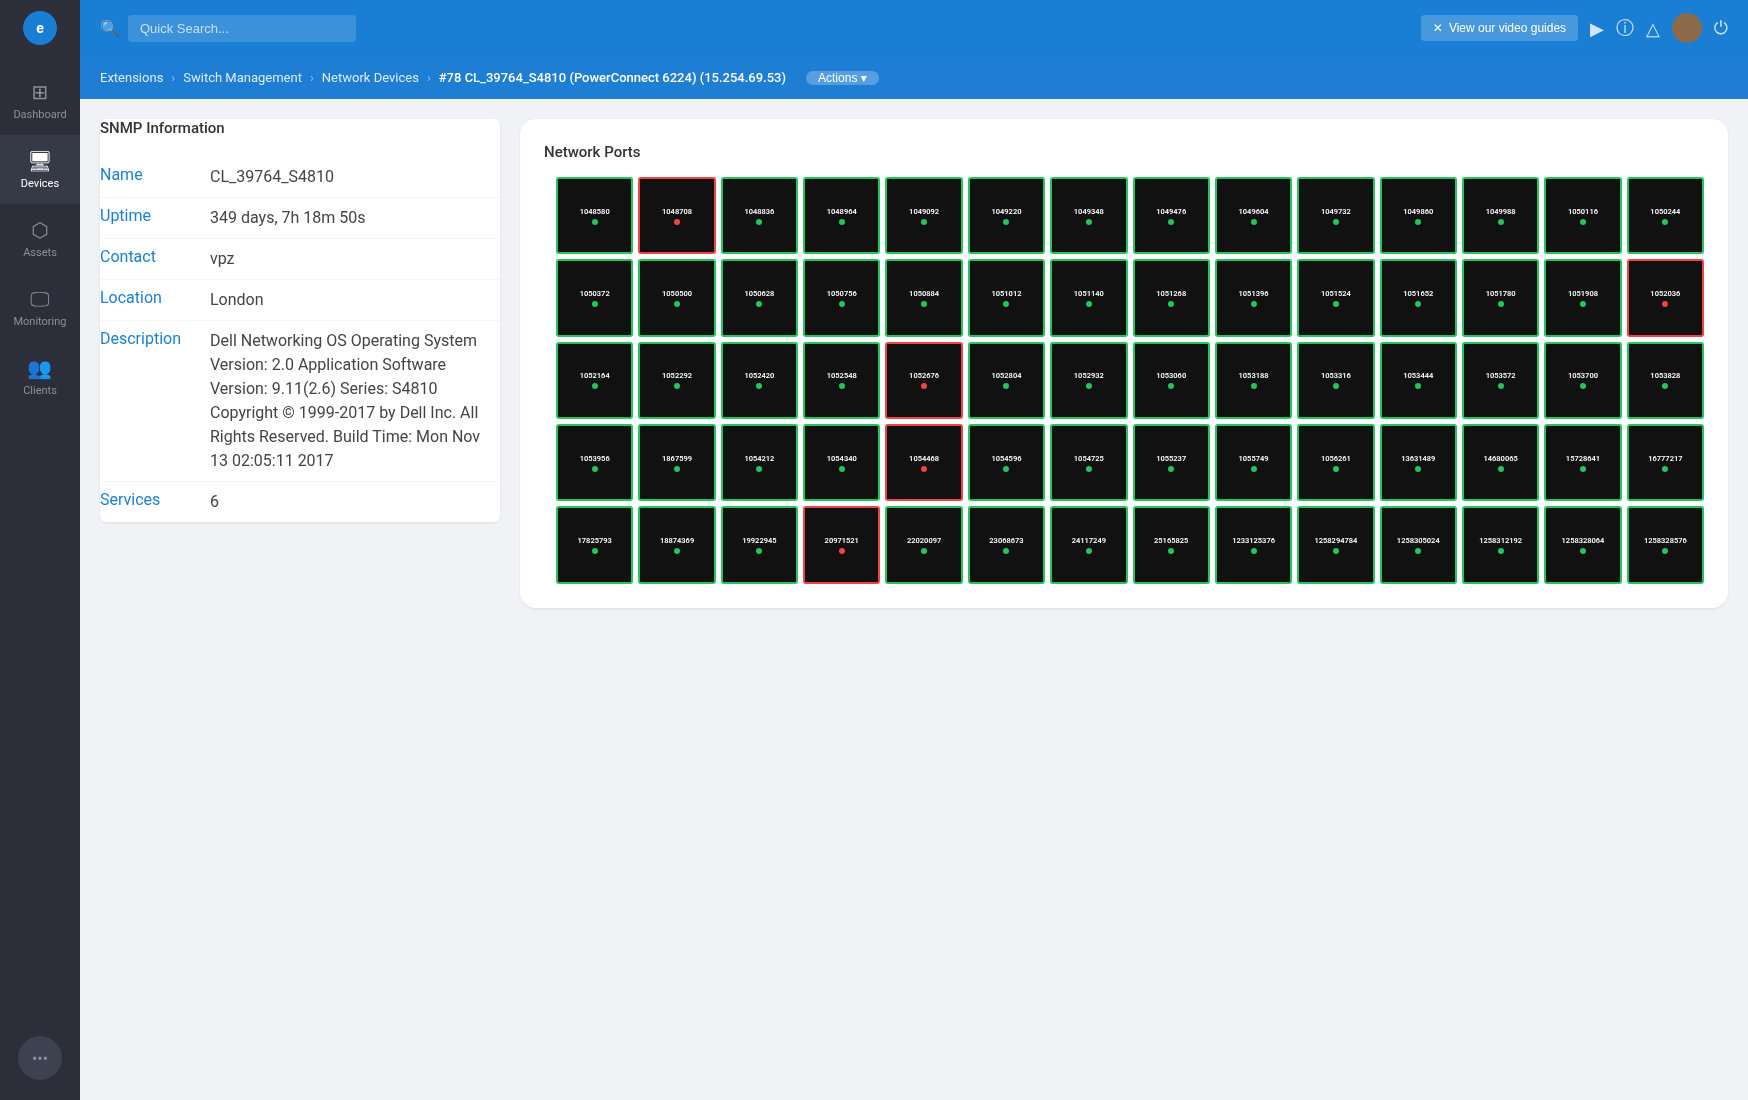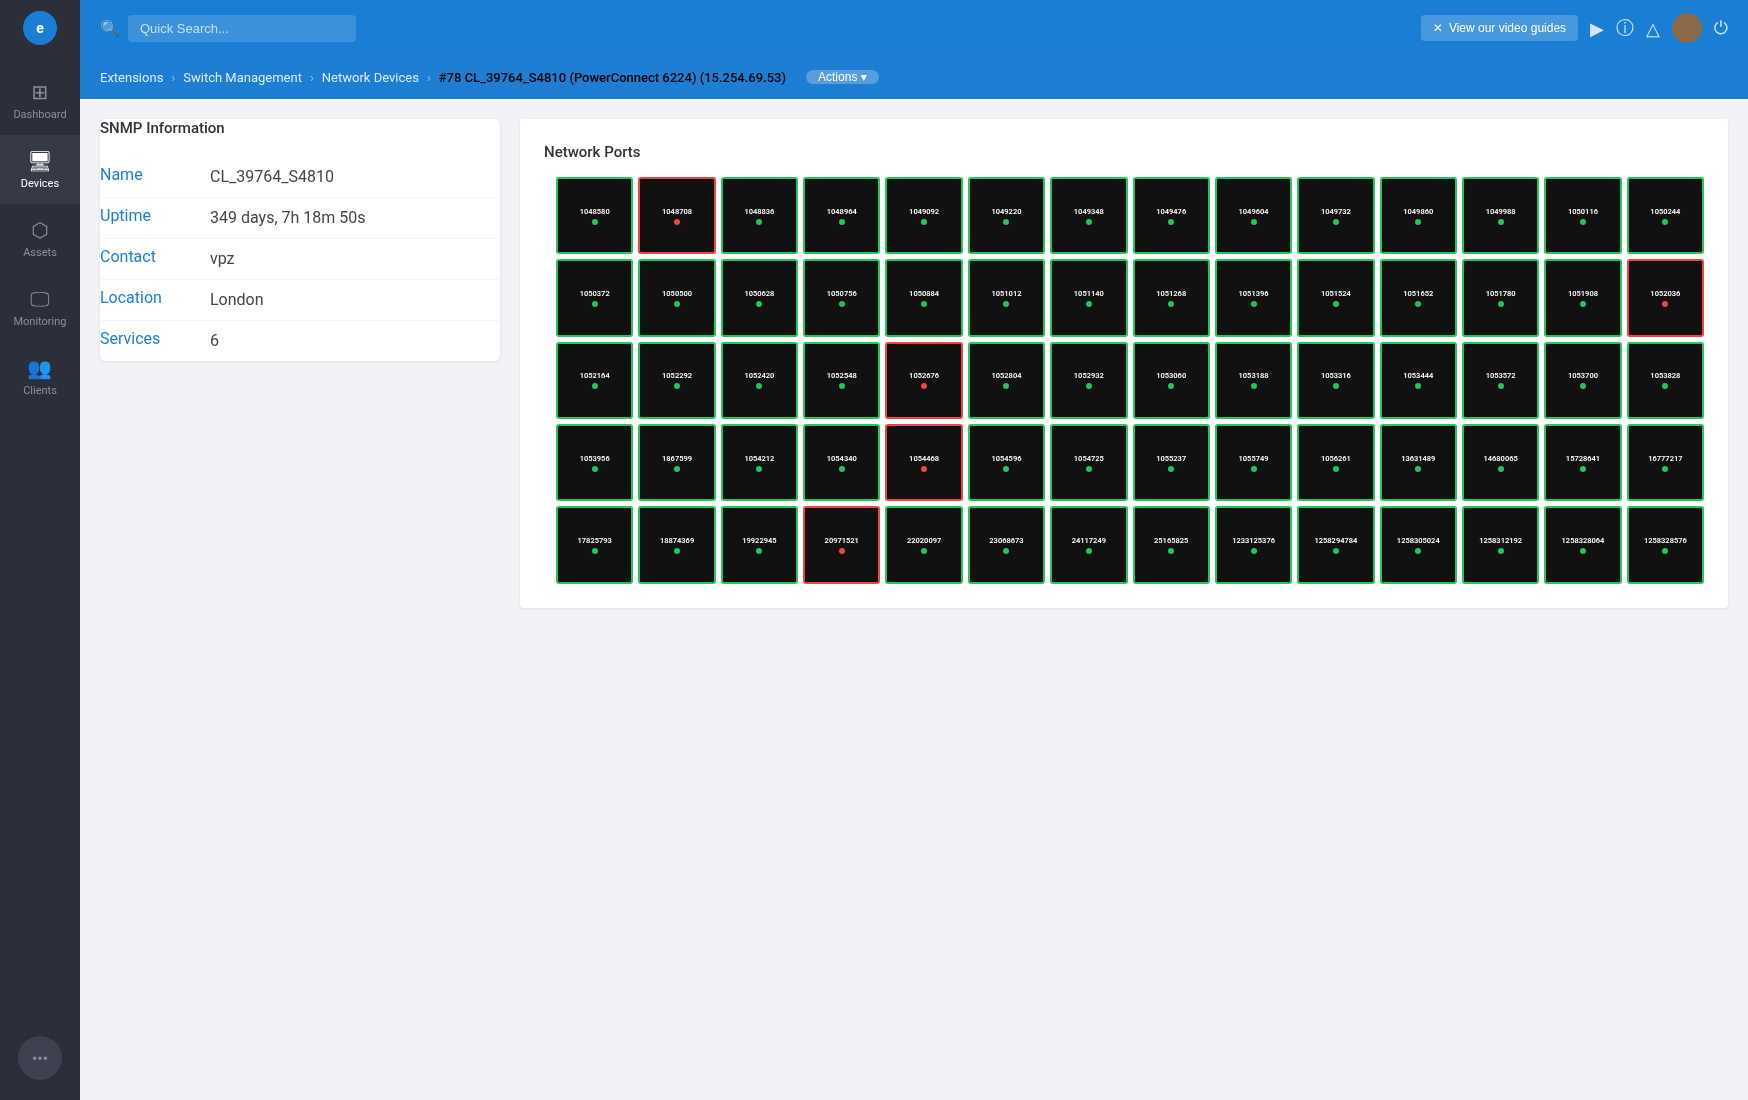--- a/index.html
+++ b/index.html
@@ -130,29 +130,29 @@
     }
 
     
     .breadcrumb-bar {
       background: #1e7ed4;
       padding: 14px 20px 0;
       flex-shrink: 0;
     }
     .breadcrumb {
       display: flex;
-      align-items: flex-start;
+      align-items: flex-end;
       gap: 8px;
       color: rgba(255,255,255,0.85);
       font-size: 13px;
       margin-bottom: 14px;
     }
     .breadcrumb a { color: rgba(255,255,255,0.85); text-decoration: none; }
     .breadcrumb .sep { color: rgba(255,255,255,0.5); }
-    .breadcrumb .current { color: #000000; font-weight: 500; }
+    .breadcrumb .current { color: #ffffff; font-weight: 500; }
     .actions-btn {
       background: rgba(255,255,255,0.25);
       color: white;
       border: none;
       border-radius: 12px;
       padding: 0 12px;
       font-size: 12px;
       cursor: pointer;
       margin-left: 12px;
     }
@@ -207,21 +207,21 @@
     .snmp-label {
       width: 110px;
       color: #1a7fd4;
       flex-shrink: 0;
     }
     .snmp-value { color: #444; line-height: 1.5; }
 
     
     .ports-card {
       background: white;
-      border-radius: 4px;
+      border-radius: 16px;
       padding: 24px;
       flex: 1;
       box-shadow: 0 1px 3px rgba(0,0,0,0.08);
     }
     .ports-card h3 {
       font-size: 15px;
       font-weight: 500;
       color: #333;
       margin-bottom: 16px;
     }
@@ -355,20 +355,24 @@
   </div>
           <div class="snmp-row">
     <span class="snmp-label">Contact</span>
     <span class="snmp-value">vpz</span>
   </div>
           <div class="snmp-row">
     <span class="snmp-label">Location</span>
     <span class="snmp-value">London</span>
   </div>
           <div class="snmp-row">
+    <span class="snmp-label">Description</span>
+    <span class="snmp-value">Dell Networking OS Operating System Version: 2.0 Application Software Version: 9.11(2.6) Series: S4810 Copyright © 1999-2017 by Dell Inc. All Rights Reserved. Build Time: Mon Nov 13 02:05:11 2017</span>
+  </div>
+          <div class="snmp-row">
     <span class="snmp-label">Services</span>
     <span class="snmp-value">6</span>
   </div>
         </div>
     </div>
 
     <div class="ports-card">
       <h3>Network Ports</h3>
       <div class="ports-grid" id="ports-grid">
           <div class="port-item green">

